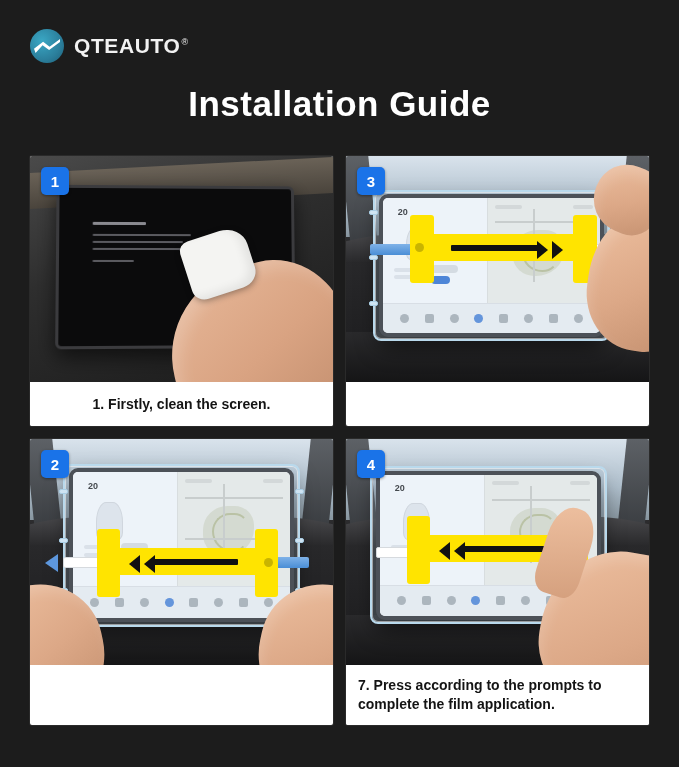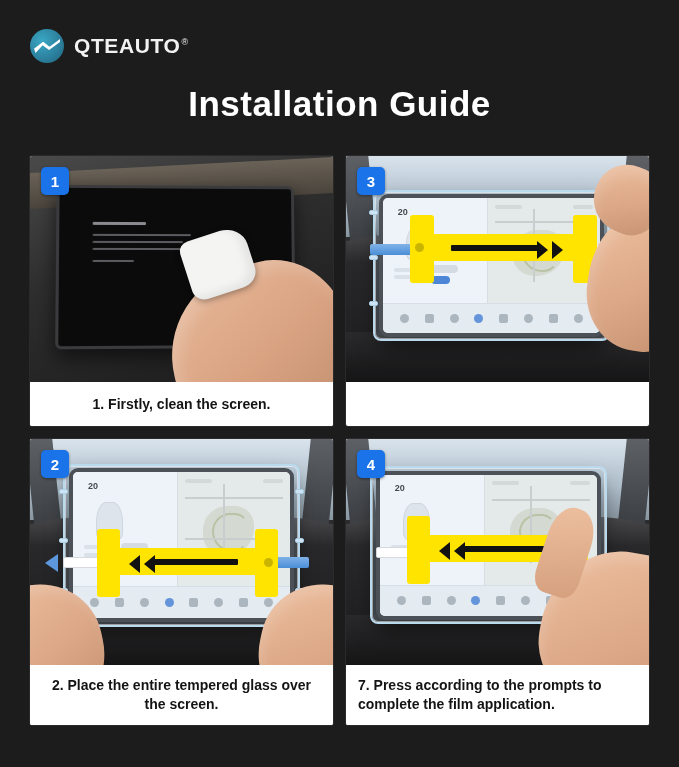--- a/index.html
+++ b/index.html
@@ -526,21 +526,20 @@
           <div class="stem" style="right:0; top:0; width:13%; height:100%;"></div>
           <div class="arrowbar" style="left:30%; top:44%; width:48%;"></div>
           <div class="arrowhead" style="left:18%; top:38%; border-top:9px solid transparent; border-bottom:9px solid transparent; border-right:11px solid #111;"></div>
           <div class="arrowhead" style="left:26%; top:38%; border-top:9px solid transparent; border-bottom:9px solid transparent; border-right:11px solid #111;"></div>
           <div style="position:absolute; right:3%; top:42%; width:9px; height:9px; border-radius:50%; background:#c9b400;"></div>
         </div>
 
         <div class="hand" style="left:-16%; bottom:-20%; width:40%; height:56%; border-radius:44% 52% 40% 46% / 46% 48% 46% 46%; transform:rotate(-12deg);"></div>
         <div class="hand" style="right:-16%; bottom:-20%; width:40%; height:56%; border-radius:52% 44% 46% 40% / 48% 46% 46% 46%; transform:rotate(12deg);"></div>
       </div>
-      <div class="caption center">2. Place the entire tempered glass over the screen.</div>
     </div>
 
     <div class="card">
       <div class="photo">
         <div class="car">
           <div class="windshield"></div>
           <div class="w-pillarL"></div>
           <div class="w-pillarR"></div>
           <div class="dash"></div>
           <div class="console"></div>

